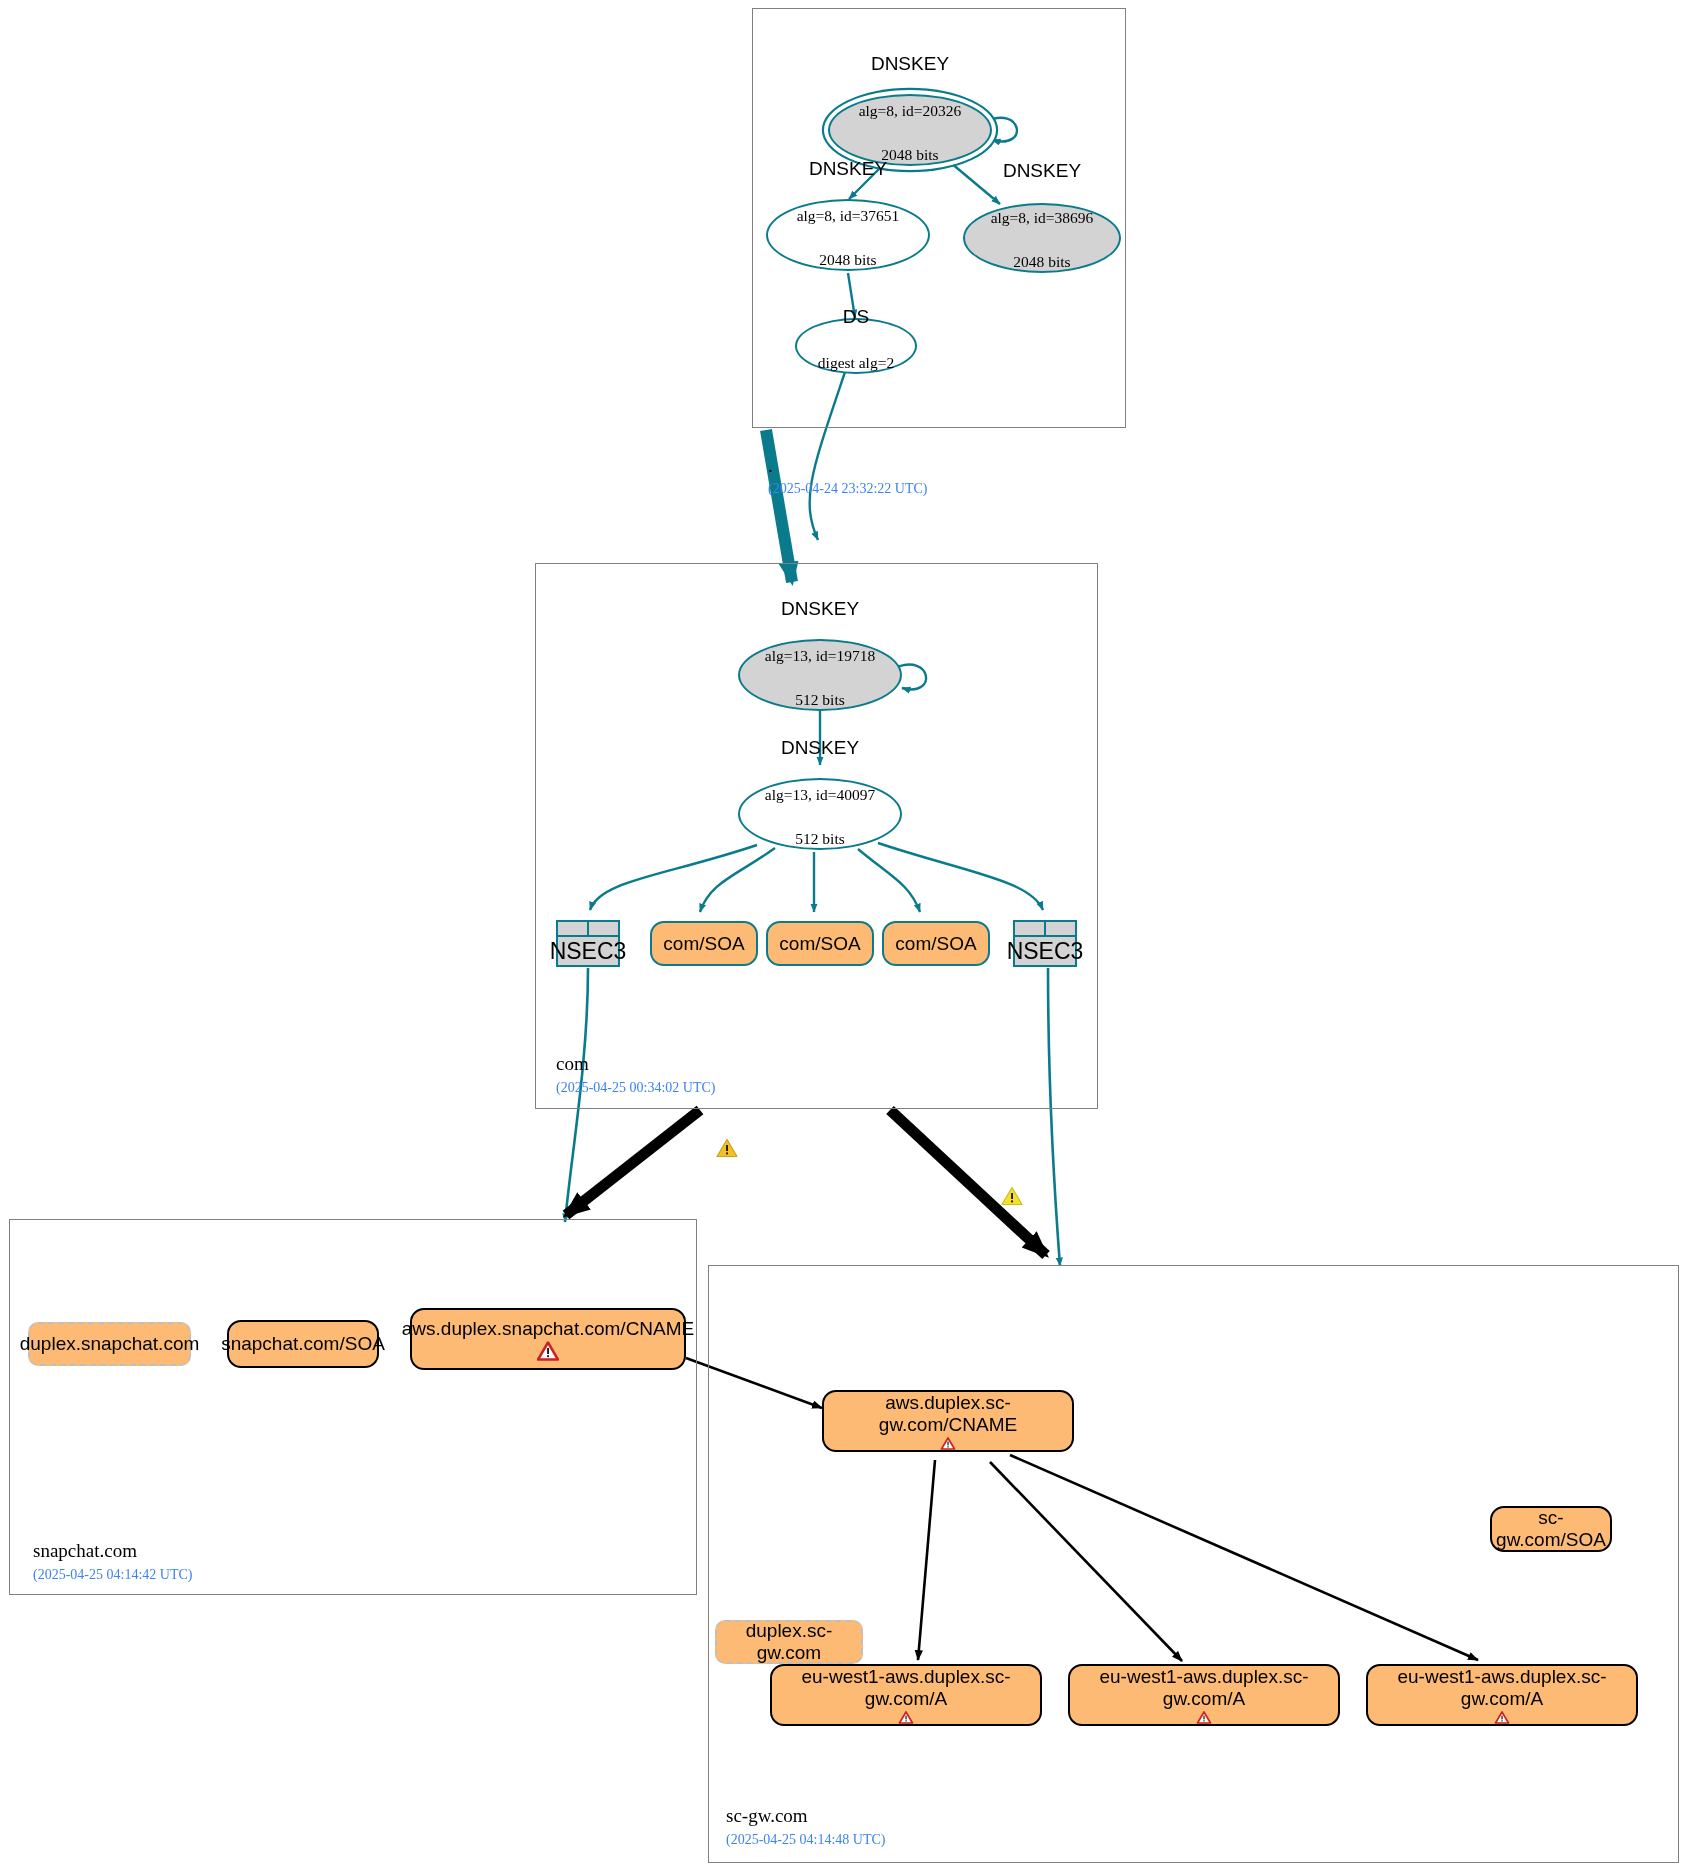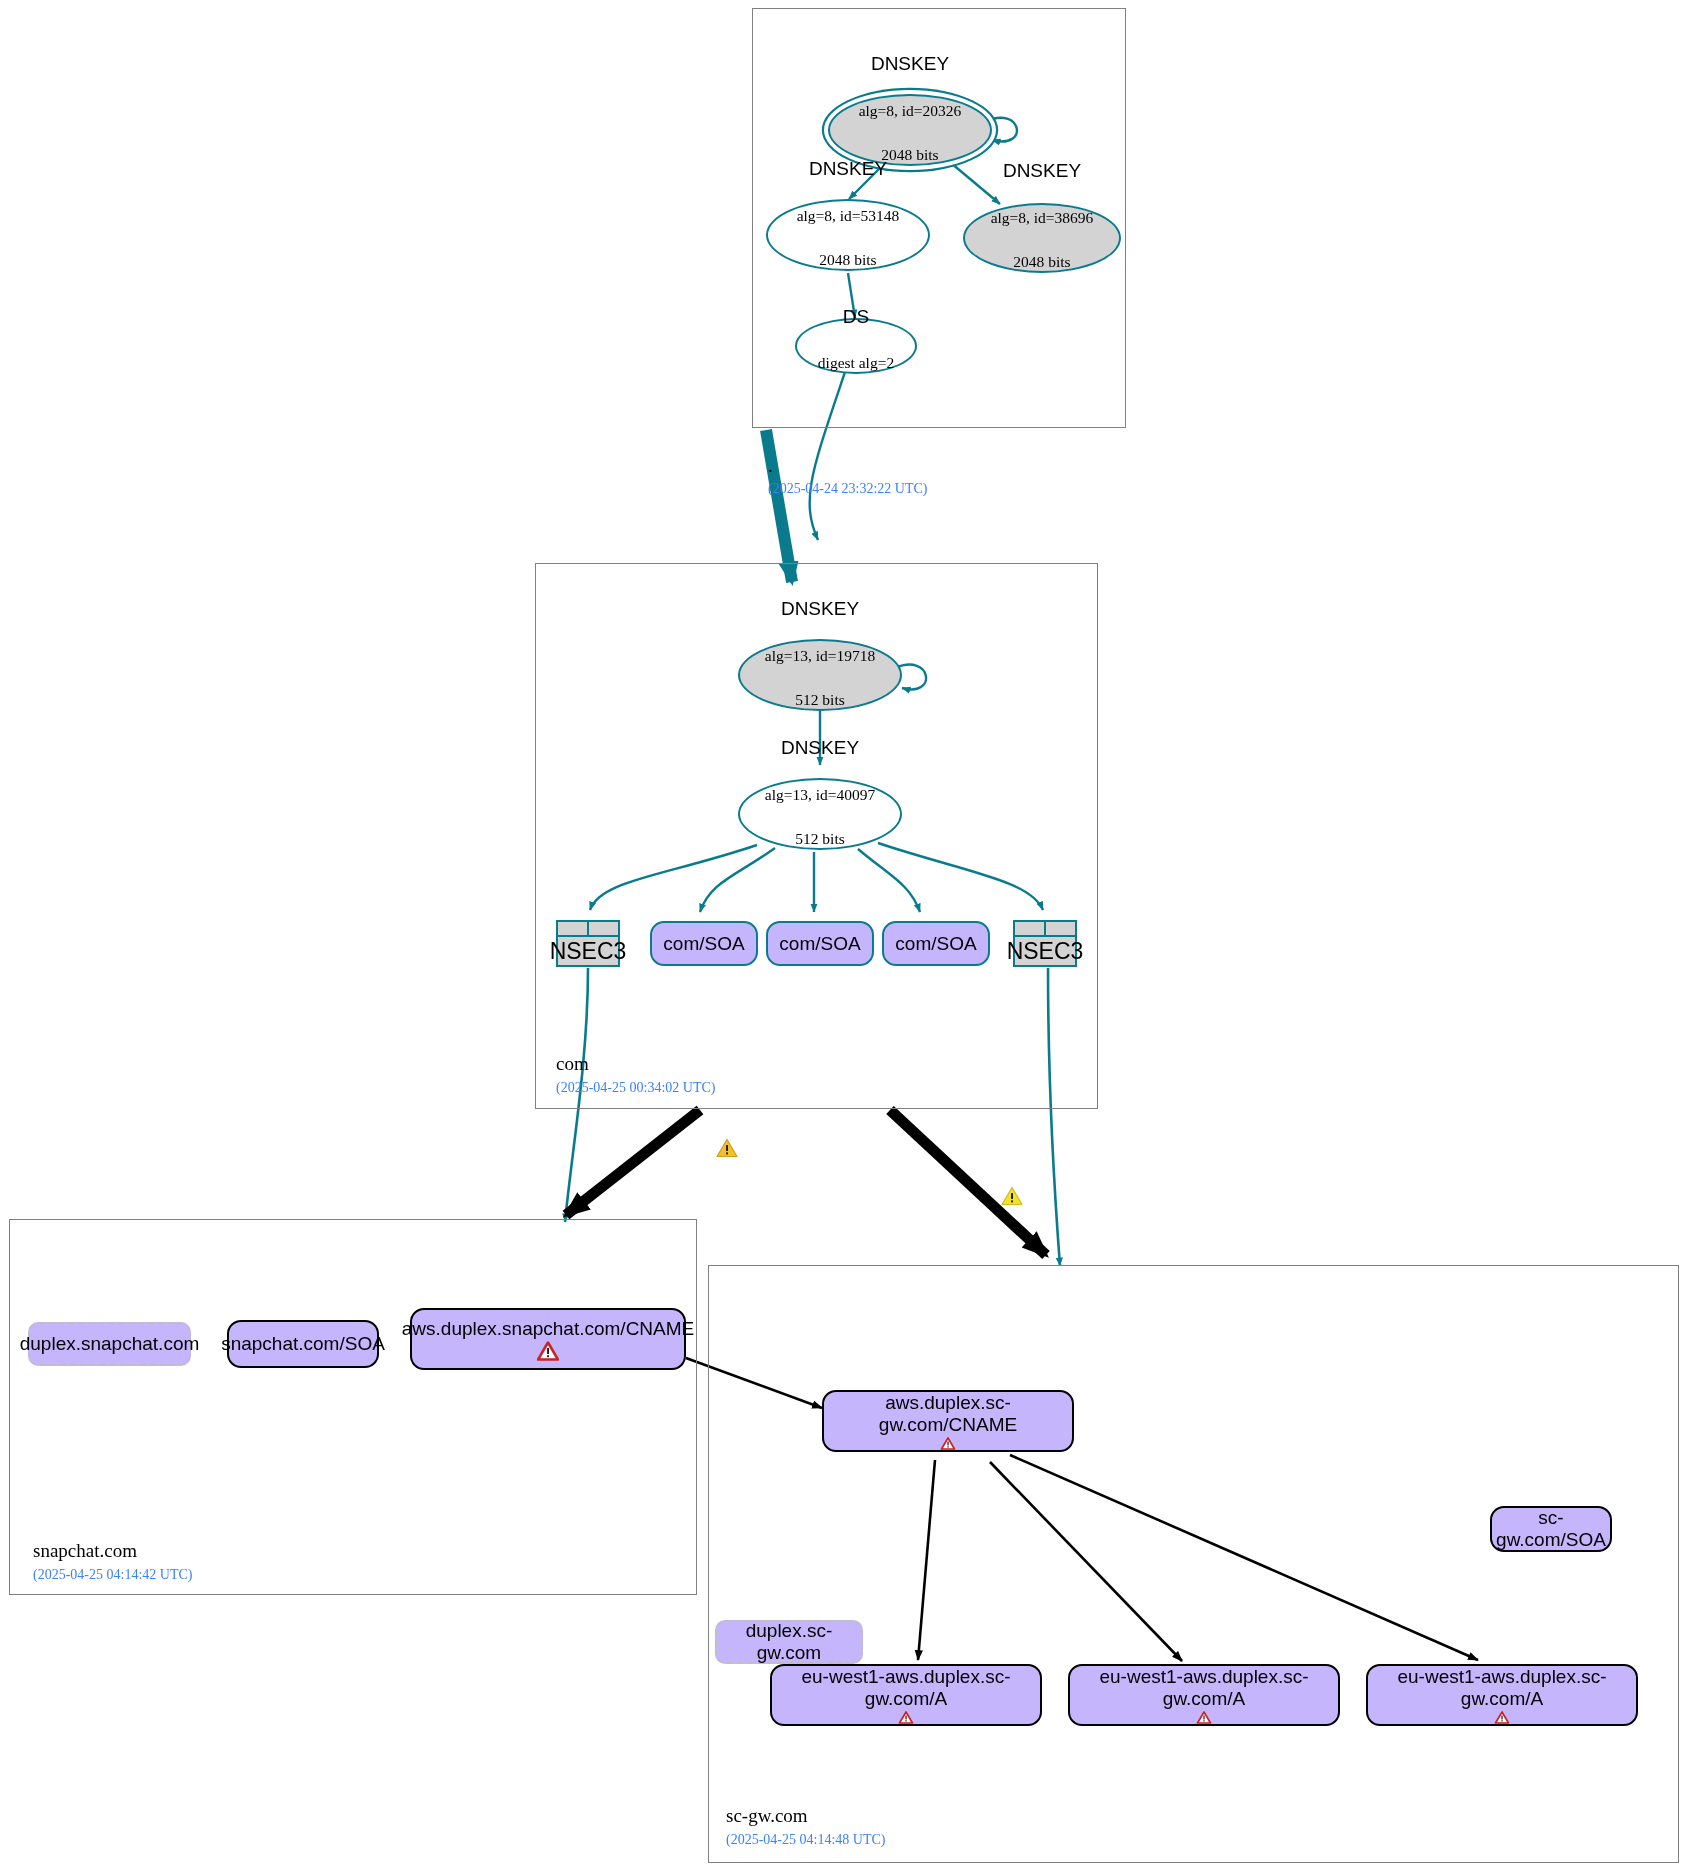--- a/index.html
+++ b/index.html
@@ -71,21 +71,21 @@
     font-size: 15.5px;
     color: #000000;
   }
 
   
   .rrect-node {
     position: absolute;
     box-sizing: border-box;
     border: 2.2px solid #0a7b8c;
     border-radius: 14px;
-    background: #c4b5fd;
+    background: #fdba74;
     display: flex;
     flex-direction: column;
     align-items: center;
     justify-content: center;
     text-align: center;
     font-family: "Liberation Sans", sans-serif;
     font-size: 19px;
     color: #000000;
   }
   .rrect-node.black-edge { border-color: #000000; border-width: 2.4px; }
@@ -216,21 +216,21 @@
 <div class="zone-date" style="left:726px; top:1832px;">(2025-04-25 04:14:48 UTC)</div>
 
 <div class="ellipse-node shaded double" style="left:828px; top:94px; width:164px; height:72px;">
   <div class="n-title">DNSKEY</div>
   <div class="n-sub">alg=8, id=20326</div>
   <div class="n-sub">2048 bits</div>
 </div>
 
 <div class="ellipse-node" style="left:766px; top:199px; width:164px; height:72px;">
   <div class="n-title">DNSKEY</div>
-  <div class="n-sub">alg=8, id=53148</div>
+  <div class="n-sub">alg=8, id=37651</div>
   <div class="n-sub">2048 bits</div>
 </div>
 
 <div class="ellipse-node shaded" style="left:963px; top:203px; width:158px; height:70px;">
   <div class="n-title">DNSKEY</div>
   <div class="n-sub">alg=8, id=38696</div>
   <div class="n-sub">2048 bits</div>
 </div>
 
 <div class="ellipse-node" style="left:795px; top:318px; width:122px; height:56px;">

